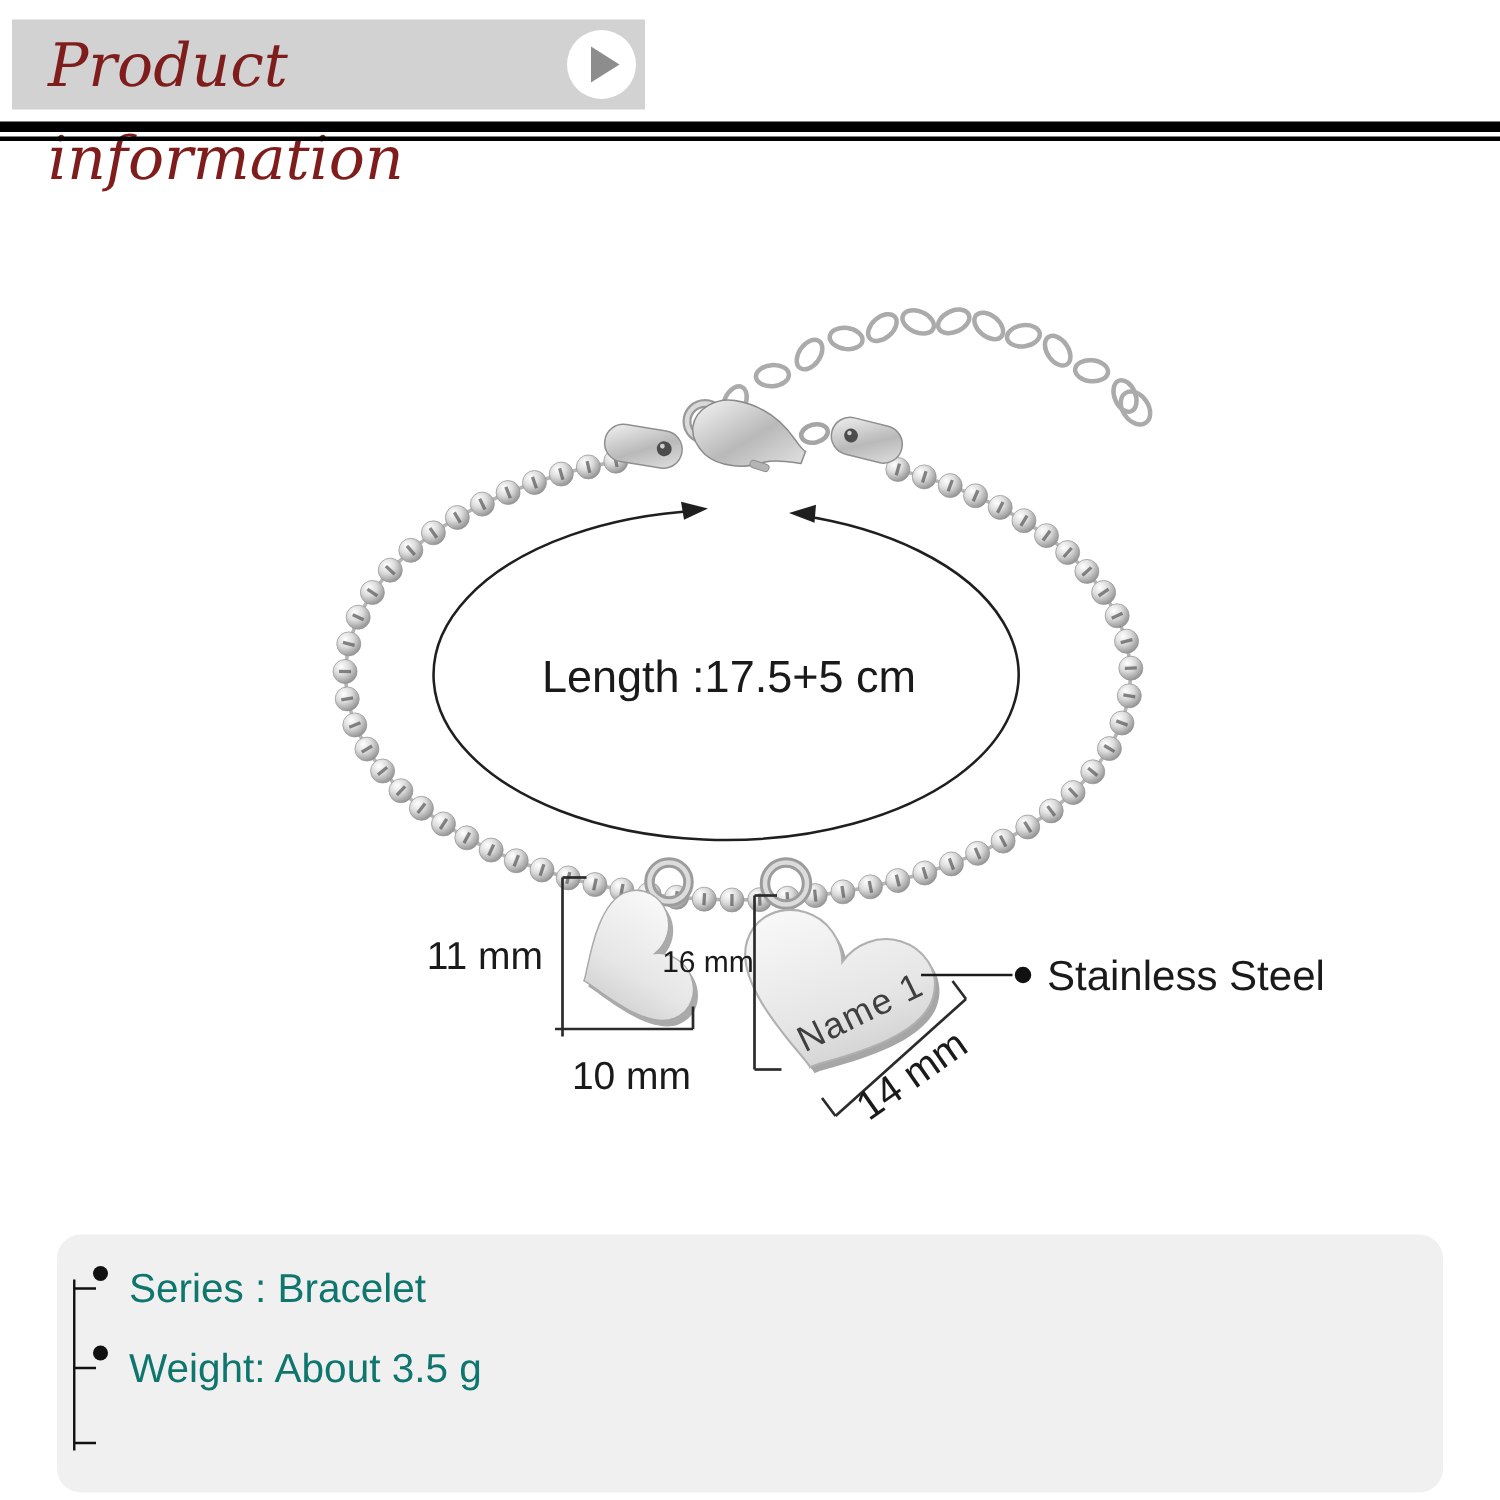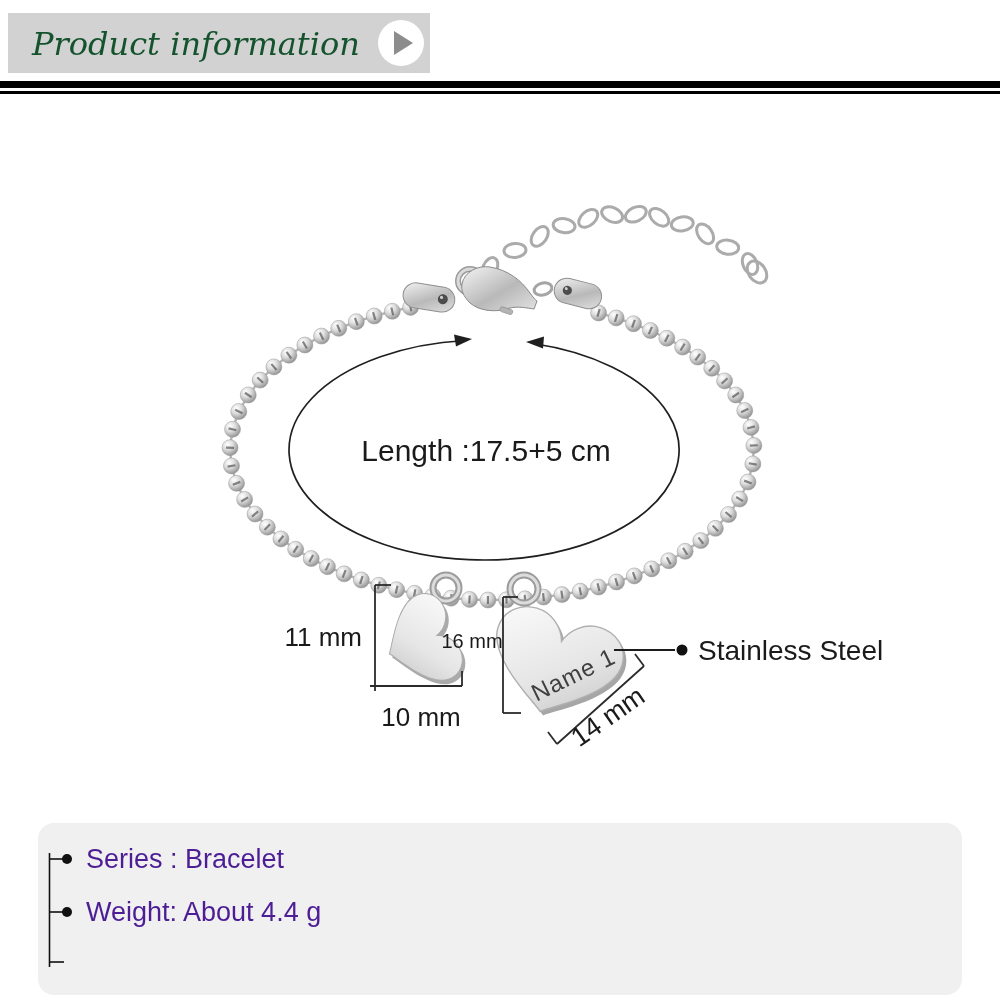--- a/index.html
+++ b/index.html
@@ -1,33 +1,33 @@
 <!DOCTYPE html>
 <html><head>
 <meta charset="utf-8">
 <style>
   html,body{margin:0;padding:0;background:#fff;}
   #stage{position:relative;width:1000px;height:1000px;background:#fff;overflow:hidden;
          font-family:"Liberation Sans",sans-serif;color:#1a1a1a;}
   .banner{position:absolute;left:8px;top:13px;width:422px;height:60px;background:#d2d2d2;}
   .banner-title{position:absolute;left:24px;top:0;height:60px;line-height:62px;
 teri    white-space:nowrap;}
-  .banner-title{font-family:"DejaVu Serif",serif;font-style:italic;font-size:32px;color:#14532d;}
+  .banner-title{font-family:"DejaVu Serif",serif;font-style:italic;font-size:40px;color:#7f1d1d;}
   .play{position:absolute;right:6px;top:7px;width:46px;height:46px;border-radius:50%;background:#fff;}
   .play-tri{position:absolute;left:16px;top:11px;width:0;height:0;
             border-top:12px solid transparent;border-bottom:12px solid transparent;
             border-left:19px solid #8d8d8d;}
   .rule{position:absolute;left:0;width:1000px;background:#000;}
   .rule-a{top:81px;height:7px;}
   .rule-b{top:91px;height:3px;}
   #figure{position:absolute;left:0;top:0;width:1000px;height:1000px;}
   .panel{position:absolute;left:38px;top:823px;width:924px;height:172px;
          background:#f0f0f0;border-radius:16px;}
-  .spec-row{position:absolute;left:24px;height:30px;display:flex;align-items:center;
-            font-size:27px;color:#4c1d95;white-space:nowrap;}
+  .spec-row{position:absolute;left:24px;height:30px;display:flex;align-items:flex-start;
+            font-size:27px;color:#0f766e;white-space:nowrap;}
   .spec-row .bullet{width:10px;height:10px;border-radius:50%;background:#111;
                     margin-right:14px;flex:0 0 auto;}
   .row-0{top:21px;} .row-1{top:74px;} .row-2{top:124px;}
   .svg-label{fill:#1a1a1a;}
 </style>
 </head>
 <body>
 
 <div id="stage">
 
@@ -343,16 +343,16 @@
         <line x1="11.5" y1="89" x2="26" y2="89"></line>
         <line x1="11.5" y1="139" x2="26" y2="139"></line>
       </g>
     </svg>
     <div class="spec-row row-0">
       <span class="bullet"></span>
       <span>Series : Bracelet</span>
     </div>
     <div class="spec-row row-1">
       <span class="bullet"></span>
-      <span>Weight: About 4.4 g</span>
+      <span>Weight: About 3.5 g</span>
     </div>
   </div>
 </div>
 
 </body></html>

